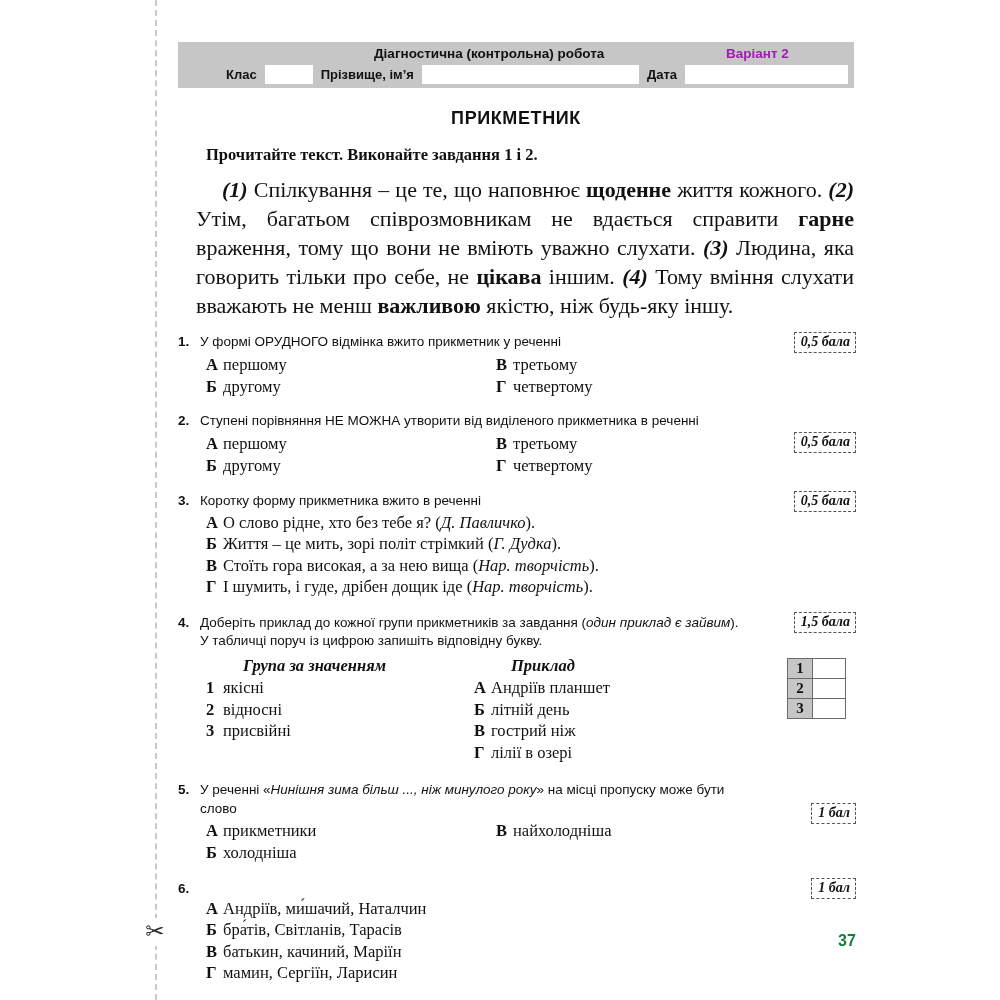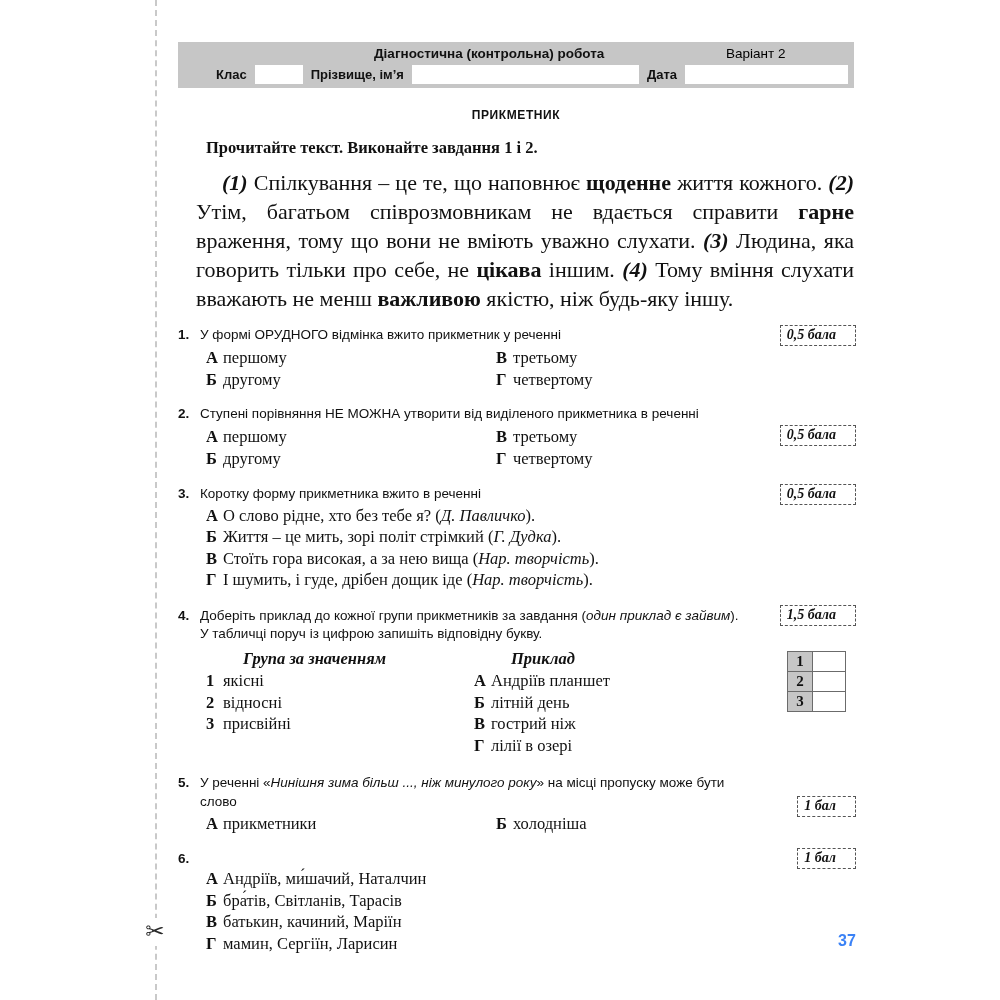--- a/index.html
+++ b/index.html
@@ -59,30 +59,30 @@
     font-size: 13.5px;
     font-weight: bold;
     color: #111;
     position: absolute;
     left: 196px;
     top: 4px;
     white-space: nowrap;
   }
   .hdr-variant {
     font-size: 13.5px;
-    font-weight: normal;
-    color: #000000;
+    font-weight: bold;
+    color: #a21caf;
     position: absolute;
     left: 548px;
     top: 4px;
     white-space: nowrap;
   }
   .hdr-row2 {
     position: absolute;
-    left: 6px;
+    left: 16px;
     top: 22px;
     right: 6px;
     height: 20px;
     display: flex;
     align-items: center;
     padding-left: 32px;
   }
   .hdr-lbl {
     font-size: 13px;
     font-weight: bold;
@@ -95,21 +95,21 @@
     margin: 0 8px;
   }
   .fld-class { width: 48px; }
   .fld-name  { flex: 1 1 auto; }
   .fld-date  { width: 163px; margin-right: 0; }
 
   
   .doc-title {
     text-align: center;
     font-family: "Liberation Sans", sans-serif;
-    font-size: 12px;
+    font-size: 18px;
     font-weight: bold;
     letter-spacing: 0.6px;
     margin: 20px 0 0 0;
   }
   .instruction {
     font-family: "Liberation Serif", serif;
     font-size: 16.5px;
     font-weight: bold;
     margin: 16px 0 0 28px;
   }
@@ -171,21 +171,21 @@
     display: inline-block;
     min-width: 17px;
   }
   .opt i { font-style: italic; }
 
   
   .score {
     position: absolute;
     right: -2px;
     border: 1px dashed #555;
-    padding: 1px 19px 2px 6px;
+    padding: 1px 5px 2px 6px;
     font-family: "Liberation Serif", serif;
     font-size: 14px;
     font-style: italic;
     font-weight: bold;
     white-space: nowrap;
     background: #fff;
     line-height: 1.15;
   }
 
   
@@ -231,21 +231,21 @@
   }
 
   
   .pagenum {
     position: absolute;
     left: 838px;
     top: 932px;
     font-family: "Liberation Sans", sans-serif;
     font-size: 16px;
     font-weight: bold;
-    color: #3b82f6;
+    color: #15803d;
   }
 </style>
 </head>
 <body>
 
 <div class="cutline"></div>
 <div class="scissors">✂</div>
 
 <div class="page">
 
@@ -355,20 +355,21 @@
       </table>
   </div>
 
   <div class="q" style="margin-top:18px;">
     <div class="q-head">
       <span class="q-num">5.</span>
       <span class="q-stem" style="width:545px;"><span>У реченні «</span><i>Нинішня зима більш ..., ніж минулого року</i><span>» на місці пропуску може бути слово</span></span>
     </div>
     <div class="opts opts-2col">
       <div class="opt"><span class="ltr">А</span><span>прикметники</span></div>
+      <div class="opt"><span class="ltr">В</span><span>найхолодніша</span></div>
       <div class="opt"><span class="ltr">Б</span><span>холодніша</span></div>
     </div>
     <div class="score" style="top:22px;">1 бал</div>
   </div>
 
   <div class="q" style="margin-top:16px;">
     <div class="q-head">
       <span class="q-num">6.</span>
     </div>
     <div class="opts">

